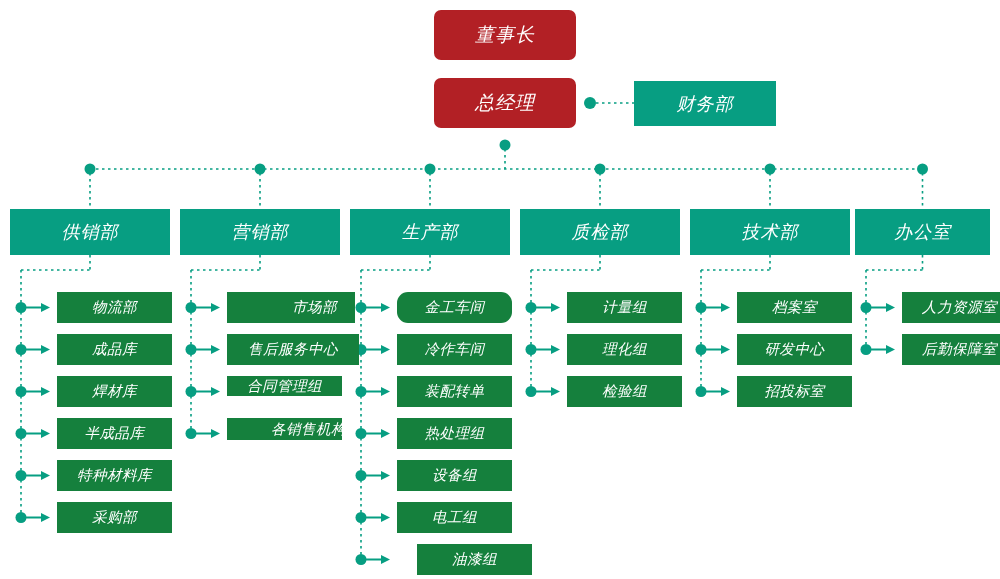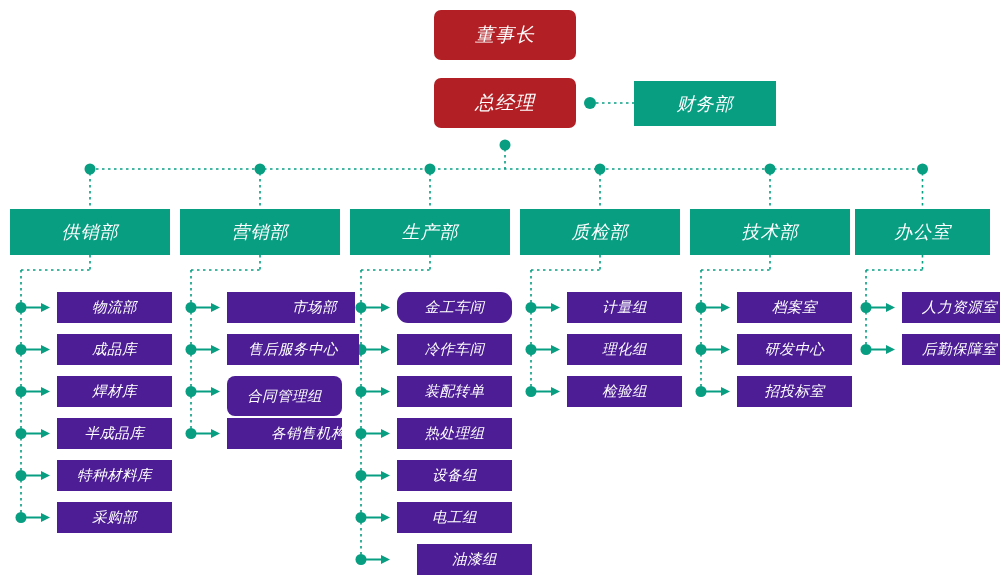--- a/index.html
+++ b/index.html
@@ -40,21 +40,21 @@
   .node-exec {
     background: #b22025;
     border-radius: 7px;
     font-size: 19px;
   }
   .node-dept {
     background: #079e82;
     font-size: 18px;
   }
   .node-unit {
-    background: #4c1d95;
+    background: #15803d;
     font-size: 14.5px;
     letter-spacing: 0.5px;
   }
 </style>
 </head>
 <body>
 
 <div id="org-chart">
 
   <svg id="wire-layer" viewBox="0 0 1000 579" width="1000" height="579" xmlns="http://www.w3.org/2000/svg">
@@ -227,22 +227,22 @@
       <div class="node node-dept" style="left: 10px; top: 209px; width: 160px; height: 46px;">供销部</div>
       <div class="node node-unit" style="left: 57px; top: 292px; width: 115px; height: 31px;">物流部</div>
       <div class="node node-unit" style="left: 57px; top: 334px; width: 115px; height: 31px;">成品库</div>
       <div class="node node-unit" style="left: 57px; top: 376px; width: 115px; height: 31px;">焊材库</div>
       <div class="node node-unit" style="left: 57px; top: 418px; width: 115px; height: 31px;">半成品库</div>
       <div class="node node-unit" style="left: 57px; top: 460px; width: 115px; height: 31px;">特种材料库</div>
       <div class="node node-unit" style="left: 57px; top: 502px; width: 115px; height: 31px;">采购部</div>
       <div class="node node-dept" style="left: 180px; top: 209px; width: 160px; height: 46px;">营销部</div>
       <div class="node node-unit" style="left: 227px; top: 292px; width: 128px; height: 31px; padding-left: 47px;">市场部</div>
       <div class="node node-unit" style="left: 227px; top: 334px; width: 132px; height: 31px;">售后服务中心</div>
-      <div class="node node-unit" style="left: 227px; top: 376px; width: 115px; height: 40px; border-radius: 8px;">合同管理组</div>
-      <div class="node node-unit" style="left: 227px; top: 418px; width: 115px; height: 31px; padding-left: 48px;">各销售机构</div>
+      <div class="node node-unit" style="left: 227px; top: 376px; width: 115px; height: 20px;">合同管理组</div>
+      <div class="node node-unit" style="left: 227px; top: 418px; width: 115px; height: 22px; padding-left: 48px;">各销售机构</div>
       <div class="node node-dept" style="left: 350px; top: 209px; width: 160px; height: 46px;">生产部</div>
       <div class="node node-unit" style="left: 397px; top: 292px; width: 115px; height: 31px; border-radius: 11px;">金工车间</div>
       <div class="node node-unit" style="left: 397px; top: 334px; width: 115px; height: 31px;">冷作车间</div>
       <div class="node node-unit" style="left: 397px; top: 376px; width: 115px; height: 31px;">装配转单</div>
       <div class="node node-unit" style="left: 397px; top: 418px; width: 115px; height: 31px;">热处理组</div>
       <div class="node node-unit" style="left: 397px; top: 460px; width: 115px; height: 31px;">设备组</div>
       <div class="node node-unit" style="left: 397px; top: 502px; width: 115px; height: 31px;">电工组</div>
       <div class="node node-unit" style="left: 397px; top: 544px; width: 115px; height: 31px; margin-left: 20px;">油漆组</div>
       <div class="node node-dept" style="left: 520px; top: 209px; width: 160px; height: 46px;">质检部</div>
       <div class="node node-unit" style="left: 567px; top: 292px; width: 115px; height: 31px;">计量组</div>

